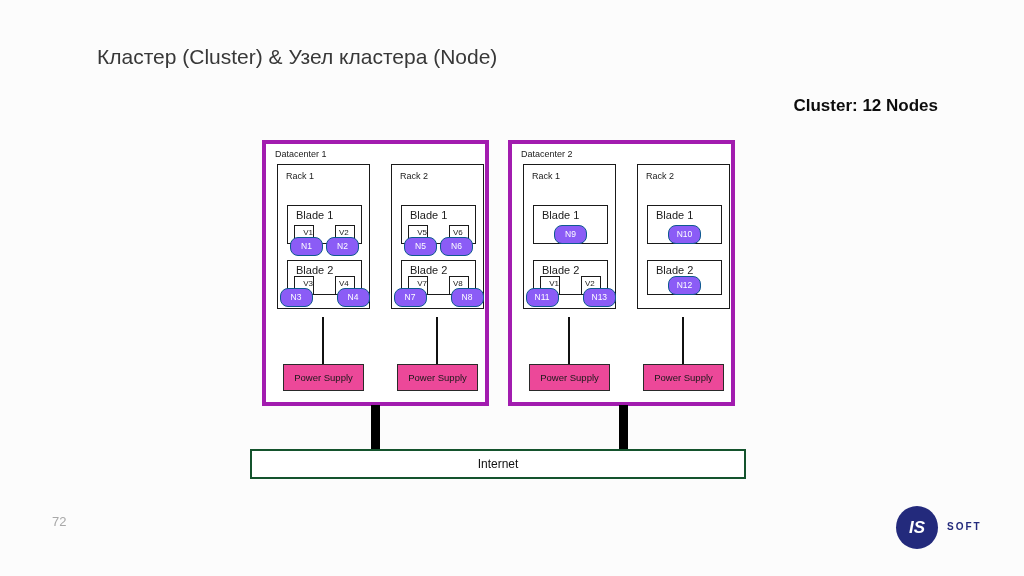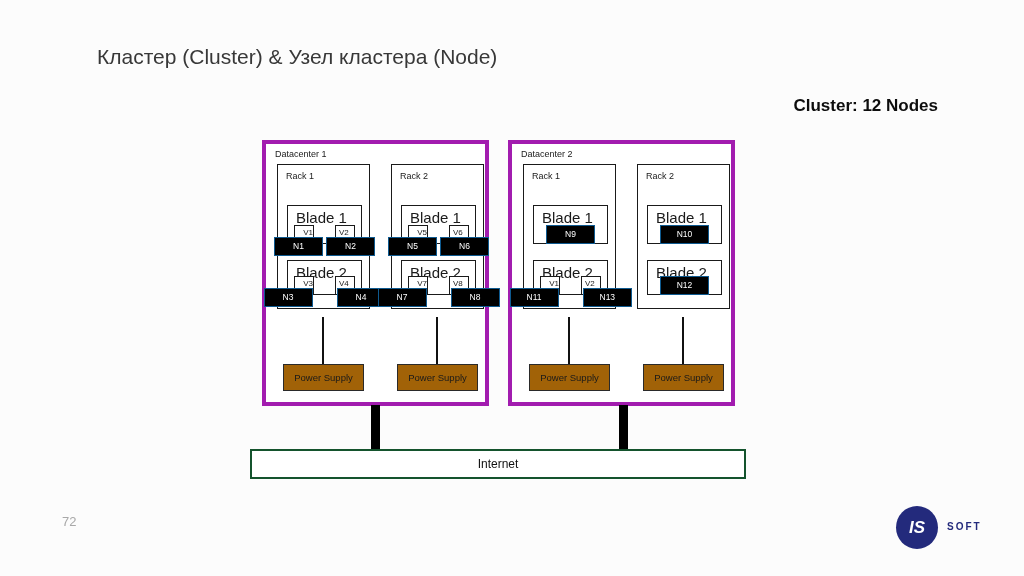--- a/index.html
+++ b/index.html
@@ -8,46 +8,46 @@
     background:#fcfcfc;
     font-family:"Liberation Sans",sans-serif;
     color:#1a1a1a;
     position:relative;
     overflow:hidden;
   }
   .slide{position:absolute;left:0;top:0;width:1024px;height:576px;}
 
   .title{position:absolute;left:97px;top:45px;font-size:21px;font-weight:400;color:#383838;}
   .note{position:absolute;right:86px;top:96px;font-size:17px;font-weight:600;color:#0d0d0d;}
-  .page-num{position:absolute;left:52px;top:514px;font-size:13px;color:#a8a8a8;margin-left:10px;}
+  .page-num{position:absolute;left:52px;top:514px;font-size:13px;color:#a8a8a8;}
 
   .dc{position:absolute;top:140px;width:227px;height:266px;border:4px solid #a21caf;background:#fff;box-sizing:border-box;}
   .dc1{left:262px;} .dc2{left:508px;}
   .dc-label{position:absolute;left:9px;top:5px;font-size:9px;}
 
   .rack{position:absolute;top:20px;width:93px;height:145px;border:1px solid #1a1a1a;background:#fff;box-sizing:border-box;}
   .rack-1{left:11px;} .rack-2{left:125px;}
   .rack-label{position:absolute;left:8px;top:6px;font-size:9px;}
 
   .blade{position:absolute;left:9px;width:75px;border:1px solid #1a1a1a;background:#fff;box-sizing:border-box;}
   .blade-1{top:40px;height:39px;} .blade-2{top:95px;height:35px;}
-  .blade-label{position:absolute;left:8px;top:3px;font-size:15px;}
+  .blade-label{position:absolute;left:8px;top:3px;font-size:11px;}
 
   .vm{position:absolute;bottom:-1px;width:20px;height:19px;border:1px solid #1a1a1a;background:#fff;
       box-sizing:border-box;font-size:8px;padding:2px 0 0 3px;}
   .vm-left{left:6px;text-align:right;} .vm-right{right:6px;}
 
   .nodes{position:absolute;left:0;right:0;display:flex;justify-content:center;gap:3px;}
   .blade-1 .nodes-straddle{top:31px;} .blade-2 .nodes-straddle{top:27px;gap:24px;}
   .nodes-mid-1{top:19px;} .nodes-mid-2{top:15px;}
-  .node{height:17px;line-height:16px;min-width:15px;padding:0 16px;box-sizing:content-box;
-        background:#000000;border:1px solid #0e5a90;border-radius:0;
+  .node{height:17px;line-height:16px;min-width:15px;padding:0 8px;box-sizing:content-box;
+        background:#8b5cf6;border:1px solid #0e5a90;border-radius:8px;
         color:#fff;font-size:8.5px;font-weight:500;text-align:center;}
 
-  .ps{position:absolute;top:220px;width:81px;height:27px;border:1px solid #2a2a2a;background:#a16207;
+  .ps{position:absolute;top:220px;width:81px;height:27px;border:1px solid #2a2a2a;background:#ec4899;
       box-sizing:border-box;display:flex;align-items:center;justify-content:center;font-size:9.5px;}
   .ps-1{left:17px;} .ps-2{left:131px;}
   .ps-line{position:absolute;top:173px;width:2px;height:47px;background:#111;}
   .ps-line-1{left:56px;} .ps-line-2{left:170px;}
 
   .bus{position:absolute;top:405px;width:9px;height:45px;background:#000;}
   .bus-1{left:371px;} .bus-2{left:619px;}
 
   .internet{position:absolute;left:250px;top:449px;width:496px;height:30px;border:2px solid #14532d;
             background:#fff;box-sizing:border-box;display:flex;align-items:center;justify-content:center;

